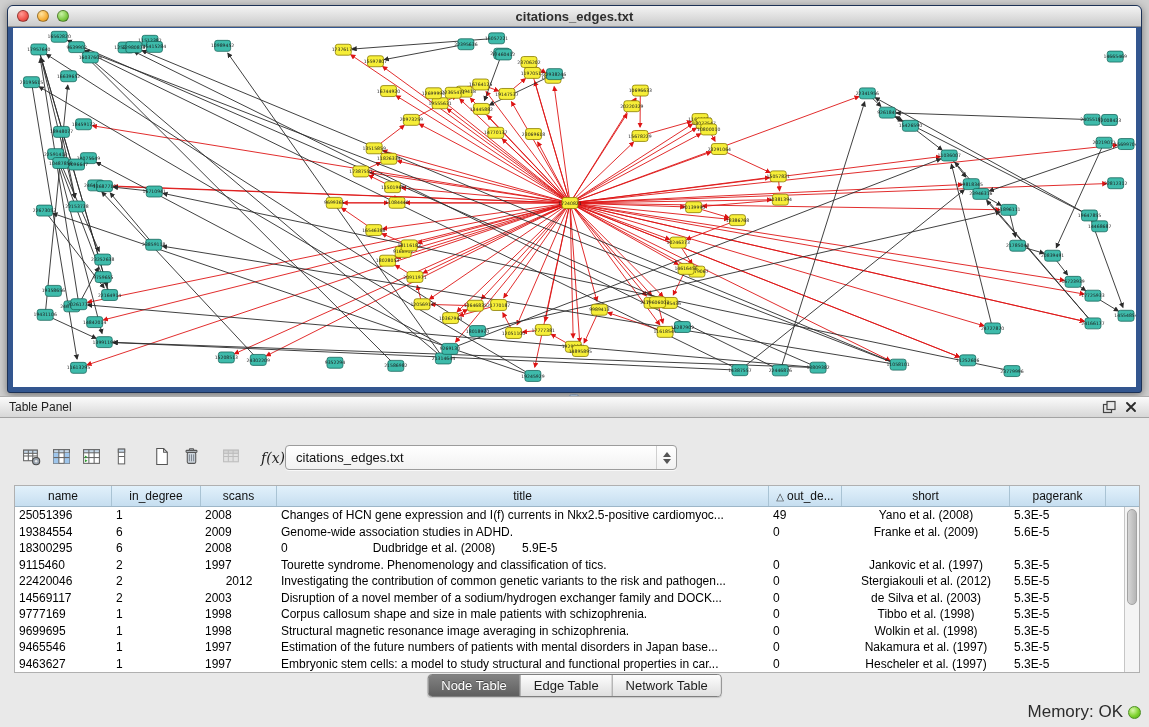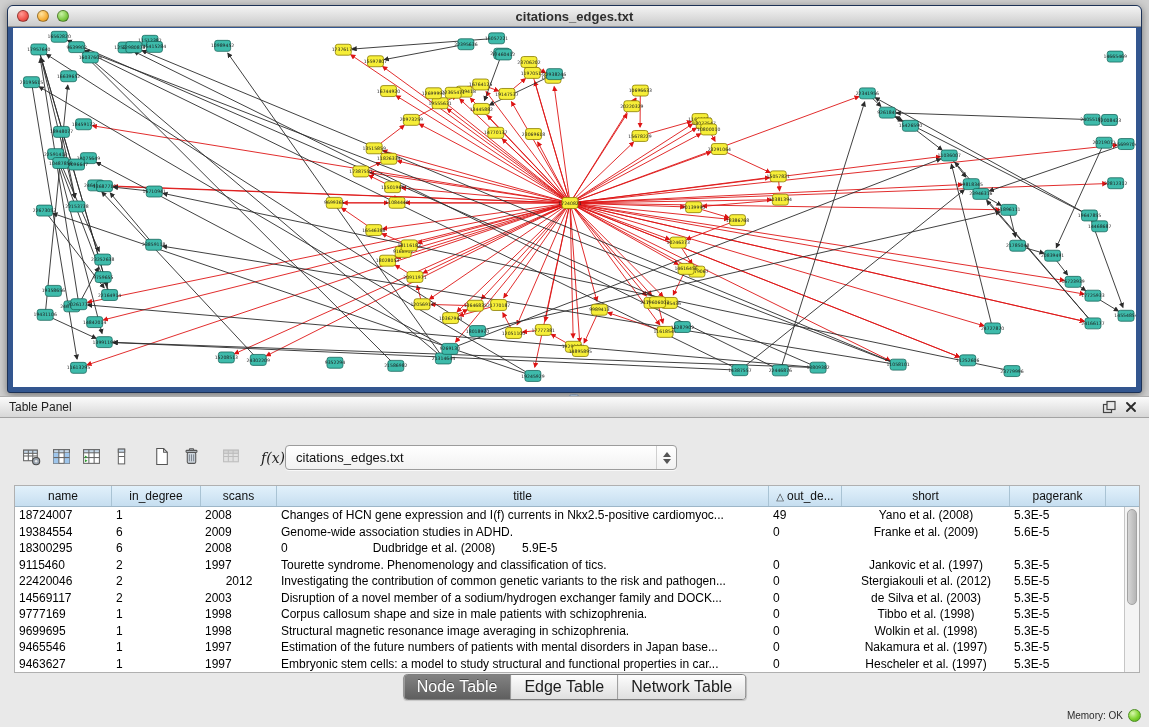--- a/index.html
+++ b/index.html
@@ -67,28 +67,28 @@
   .tbl-body { position:absolute; left:0; top:21px; right:15px; bottom:0; overflow:hidden; background:#fff; }
   .trow { display:flex; height:16.5px; align-items:center; }
   .td { font-size:12px; color:#000; padding:0 4px; white-space:nowrap; overflow:hidden; }
   .vscroll { position:absolute; top:21px; right:0; width:15px; bottom:0; background:#f4f4f4; border-left:1px solid #c6c6c6; }
   .vthumb { position:absolute; left:2px; right:2px; top:2px; height:96px; border-radius:6px;
     background:linear-gradient(90deg,#d6d6d6,#b5b5b5); border:1px solid #a2a2a2; }
 
   
   .tabs { position:absolute; left:50%; transform:translateX(-50%); top:256px; display:flex;
     border:1px solid #7f7f7f; border-radius:4px; overflow:hidden; box-shadow:0 1px 1px rgba(0,0,0,.15); }
-  .tab { font-size:16px; padding:3px 13px; background:linear-gradient(#fdfdfd,#dfdfdf); color:#1d1d1d;
+  .tab { font-size:13px; padding:3px 13px; background:linear-gradient(#fdfdfd,#dfdfdf); color:#1d1d1d;
     border:none; border-right:1px solid #8a8a8a; cursor:default; }
   .tab:last-child { border-right:none; }
   .tab.selected { background:linear-gradient(#828282,#5f5f5f); color:#fff; text-shadow:0 -1px 0 rgba(0,0,0,.4); }
 
   
   .statusbar { position:absolute; right:8px; bottom:5px; display:flex; align-items:center; gap:5px; }
-  .statusbar .mem-text { font-size:10px; color:#2c2c2c; }
+  .statusbar .mem-text { font-size:17px; color:#2c2c2c; }
   .mem-orb { width:13px; height:13px; border-radius:50%; border:1px solid #4c8f22;
     background:radial-gradient(circle at 35% 30%, #d9f7ae, #7fd32f 55%, #4ea31a); }
 </style>
 </head>
 <body>
 
 <div class="top-area"></div>
 
 <div class="net-window">
   <div class="titlebar">
@@ -957,21 +957,21 @@
         <div class="th" style="width: 168px;">
           <span>short</span>
         </div>
         <div class="th" style="width: 96px;">
           <span>pagerank</span>
         </div>
         <div class="th" style="flex: 1 1 0%; border-right: none;"></div>
       </div>
     <div class="tbl-body" id="tbl-body">
         <div class="trow">
-          <div class="td" style="width: 97px; text-align: left;">18724007</div>
+          <div class="td" style="width: 97px; text-align: left;">25051396</div>
           <div class="td" style="width: 89px; text-align: left;">1</div>
           <div class="td" style="width: 76px; text-align: left;">2008</div>
           <div class="td" style="width: 492px; text-align: left;">Changes of HCN gene expression and I(f) currents in Nkx2.5-positive cardiomyoc...</div>
           <div class="td" style="width: 73px; text-align: left;">49</div>
           <div class="td" style="width: 168px; text-align: center;">Yano et al. (2008)</div>
           <div class="td" style="width: 96px; text-align: left;">5.3E-5</div>
         </div>
         <div class="trow">
           <div class="td" style="width: 97px; text-align: left;">19384554</div>
           <div class="td" style="width: 89px; text-align: left;">6</div>

